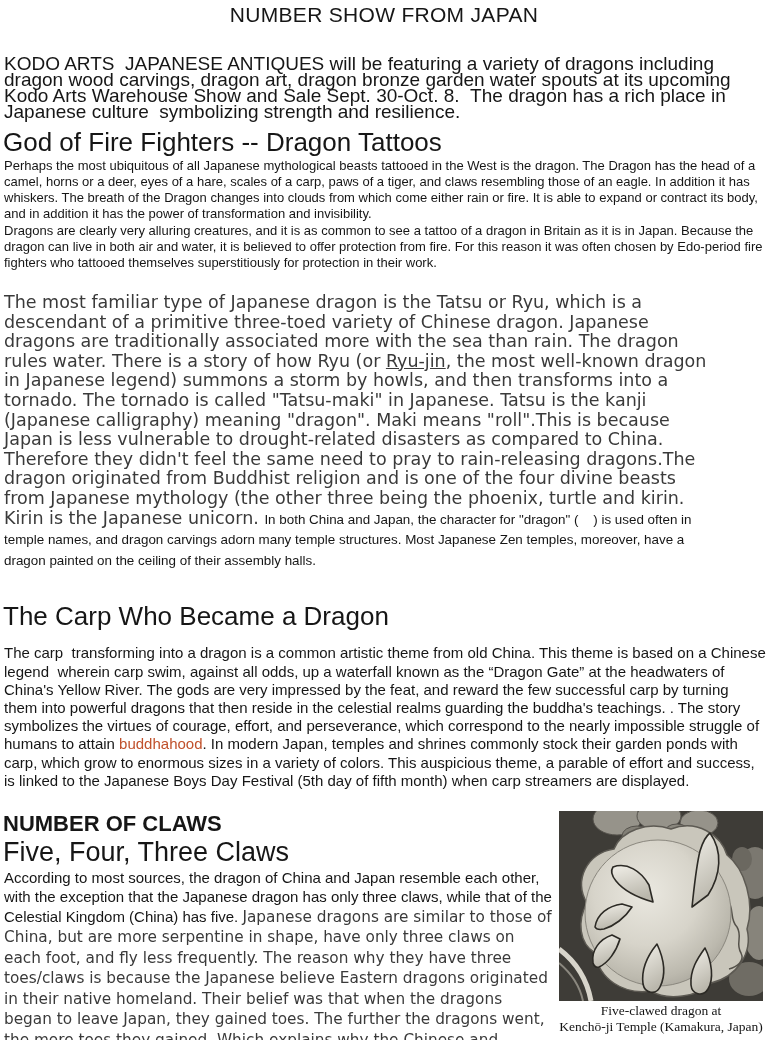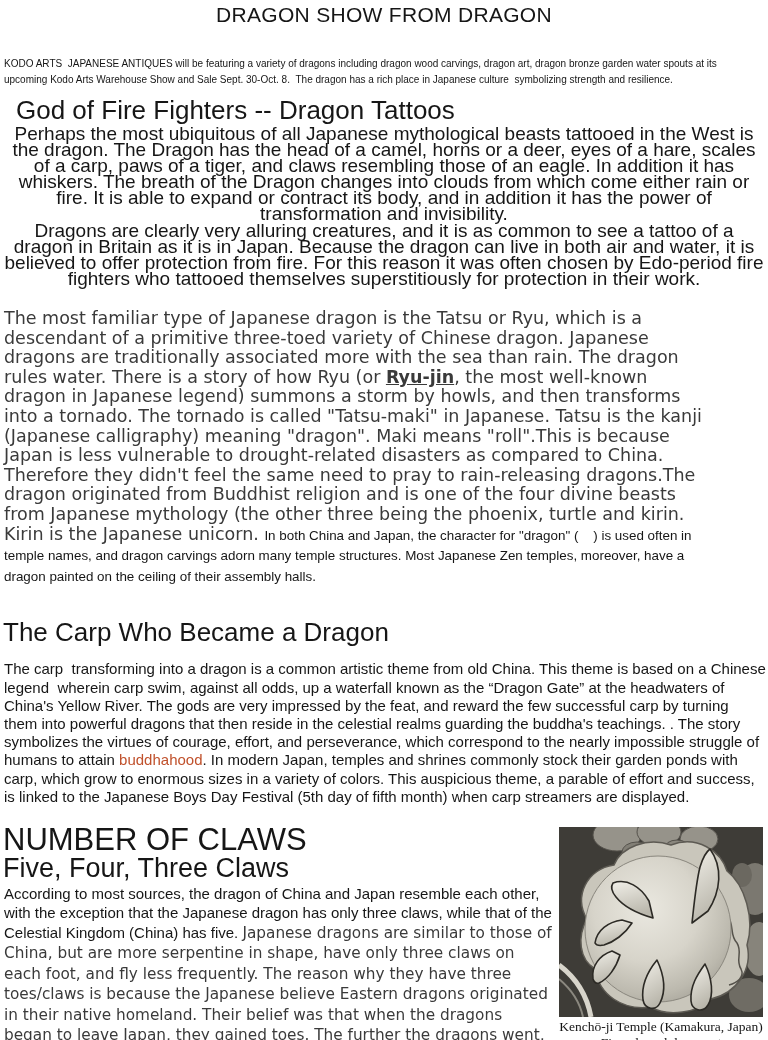--- a/index.html
+++ b/index.html
@@ -15,62 +15,61 @@
     margin:3px 0 0 0;
     text-align:center;
     font-size:21px; font-weight:400; letter-spacing:0.3px;
     color:#161616;
   }
 
   p { margin:0; }
 
   .intro {
     margin:29px 6px 0 4px;
-    font-size:10px; line-height:16px; color:#161616;
+    font-size:19px; line-height:16px; color:#161616;
     width:758px;
   }
 
   .h-big {
-    margin:7px 0 0 16px;
+    margin:7px 0 0 3px;
     font-size:26px; font-weight:400; color:#161616; line-height:30px;
   }
 
   .fire-para {
     margin:1px 4px 0 4px;
-    font-size:19px; line-height:16px; color:#161616;
+    font-size:13px; line-height:16px; color:#161616;
     width:760px;
-    text-align:center;
   }
 
   .big-para {
     margin:22px 0 0 4px;
     width:708px;
     font-family:"DejaVu Sans", sans-serif;
     font-size:17.5px; line-height:19.6px;
     color:#3a3a3a;
   }
-  .ryu-link { color:#3a3a3a; text-decoration:underline; cursor:pointer;font-weight:bold; }
+  .ryu-link { color:#3a3a3a; text-decoration:underline; cursor:pointer; }
   .small-tail {
     font-family:"Liberation Sans", sans-serif;
     font-size:13.4px; color:#161616;
   }
 
   .carp-heading { margin:31px 0 13px 3px; }
 
   .carp-para {
     margin:2px 2px 15px 4px;
     width:762px;
     font-size:15px; line-height:18.2px; color:#161616;
   }
   .highlight { cursor:pointer; }
 
   .claws-section { position:relative; margin-top:20px; min-height:238px; }
   .claws-heading {
     margin:0 0 0 3px;
-    font-size:31px; font-weight:400; line-height:28px; color:#161616;
+    font-size:22px; font-weight:700; line-height:28px; color:#161616;
   }
   .claws-sub {
     margin:1px 0 0 3px;
     font-size:27px; font-weight:400; line-height:26px; color:#161616;
   }
   .claws-para {
     margin:3px 0 0 4px;
     width:548px;
     font-size:15px; line-height:19.5px; color:#161616;
   }
@@ -87,21 +86,21 @@
     font-size:13.5px; line-height:16.5px;
     text-align:center; color:#141414;
     white-space:nowrap;
   }
 </style>
 </head>
 <body>
 
 <div class="page">
 
-  <h1 class="title">DRAGON SHOW FROM DRAGON</h1>
+  <h1 class="title">NUMBER SHOW FROM JAPAN</h1>
 
   <p class="intro">KODO ARTS &nbsp;JAPANESE ANTIQUES will be featuring a variety of dragons including dragon wood carvings, dragon art, dragon bronze garden water spouts at its upcoming Kodo Arts Warehouse Show and Sale Sept. 30-Oct. 8. &nbsp;The dragon has a rich place in Japanese culture &nbsp;symbolizing strength and resilience.</p>
 
   <h2 class="h-big">God of Fire Fighters -- Dragon Tattoos</h2>
 
   <p class="fire-para">Perhaps the most ubiquitous of all Japanese mythological beasts tattooed in the West is the dragon. The Dragon has the head of a camel, horns or a deer, eyes of a hare, scales of a carp, paws of a tiger, and claws resembling those of an eagle. In addition it has whiskers. The breath of the Dragon changes into clouds from which come either rain or fire. It is able to expand or contract its body, and in addition it has the power of transformation and invisibility.</p>
   <p class="fire-para">Dragons are clearly very alluring creatures, and it is as common to see a tattoo of a dragon in Britain as it is in Japan. Because the dragon can live in both air and water, it is believed to offer protection from fire. For this reason it was often chosen by Edo-period fire fighters who tattooed themselves superstitiously for protection in their work.</p>
 
   <p class="big-para"><span>The most familiar type of Japanese dragon is the Tatsu or Ryu, which is a descendant of a primitive three-toed variety of Chinese dragon. Japanese dragons are traditionally associated more with the sea than rain. The dragon rules water. There is a story of how Ryu (or </span><a class="ryu-link">Ryu-jin</a><span>, the most well-known dragon in Japanese legend) summons a storm by howls, and then transforms into a tornado. The tornado is called "Tatsu-maki" in Japanese. Tatsu is the kanji (Japanese calligraphy) meaning "dragon". Maki means "roll".This is because Japan is less vulnerable to drought-related disasters as compared to China. Therefore they didn't feel the same need to pray to rain-releasing dragons.The dragon originated from Buddhist religion and is one of the four divine beasts from Japanese mythology (the other three being the phoenix, turtle and kirin. Kirin is the Japanese unicorn. </span><span class="small-tail">In both China and Japan, the character for "dragon" (&nbsp;&nbsp;&nbsp;&nbsp;) is used often in temple names, and dragon carvings adorn many temple structures. Most Japanese Zen temples, moreover, have a dragon painted on the ceiling of their assembly halls.</span></p>
 
@@ -159,20 +158,20 @@
           <path d="M36,116 C38,103 49,95 63,93 L73,96 C66,107 55,115 45,118 C40,119 37,118 36,116 Z"></path>
           <path d="M34,152 C32,139 41,128 53,124 L61,128 C57,141 49,152 40,156 C37,157 35,155 34,152 Z"></path>
           <path d="M98,133 C105,148 107,164 101,176 C97,184 86,183 84,173 C82,158 89,144 98,133 Z"></path>
           <path d="M146,137 C153,151 155,168 149,178 C144,186 133,184 132,174 C131,159 138,148 146,137 Z"></path>
         </g>
 
         <path d="M0,138 C16,150 28,168 32,190" fill="none" stroke="#d8d5cb" stroke-width="5"></path>
         <path d="M0,152 C12,162 21,176 24,190" fill="none" stroke="#8b887f" stroke-width="2"></path>
       </svg>
       <div class="figcaption">
+        <div>Five-clawed dragon at</div>
         <div>Kenchō-ji Temple (Kamakura, Japan)</div>
-        <div>Five-clawed dragon at</div>
       </div>
     </div>
 
   </div>
 
 </div>
 
 </body></html>

